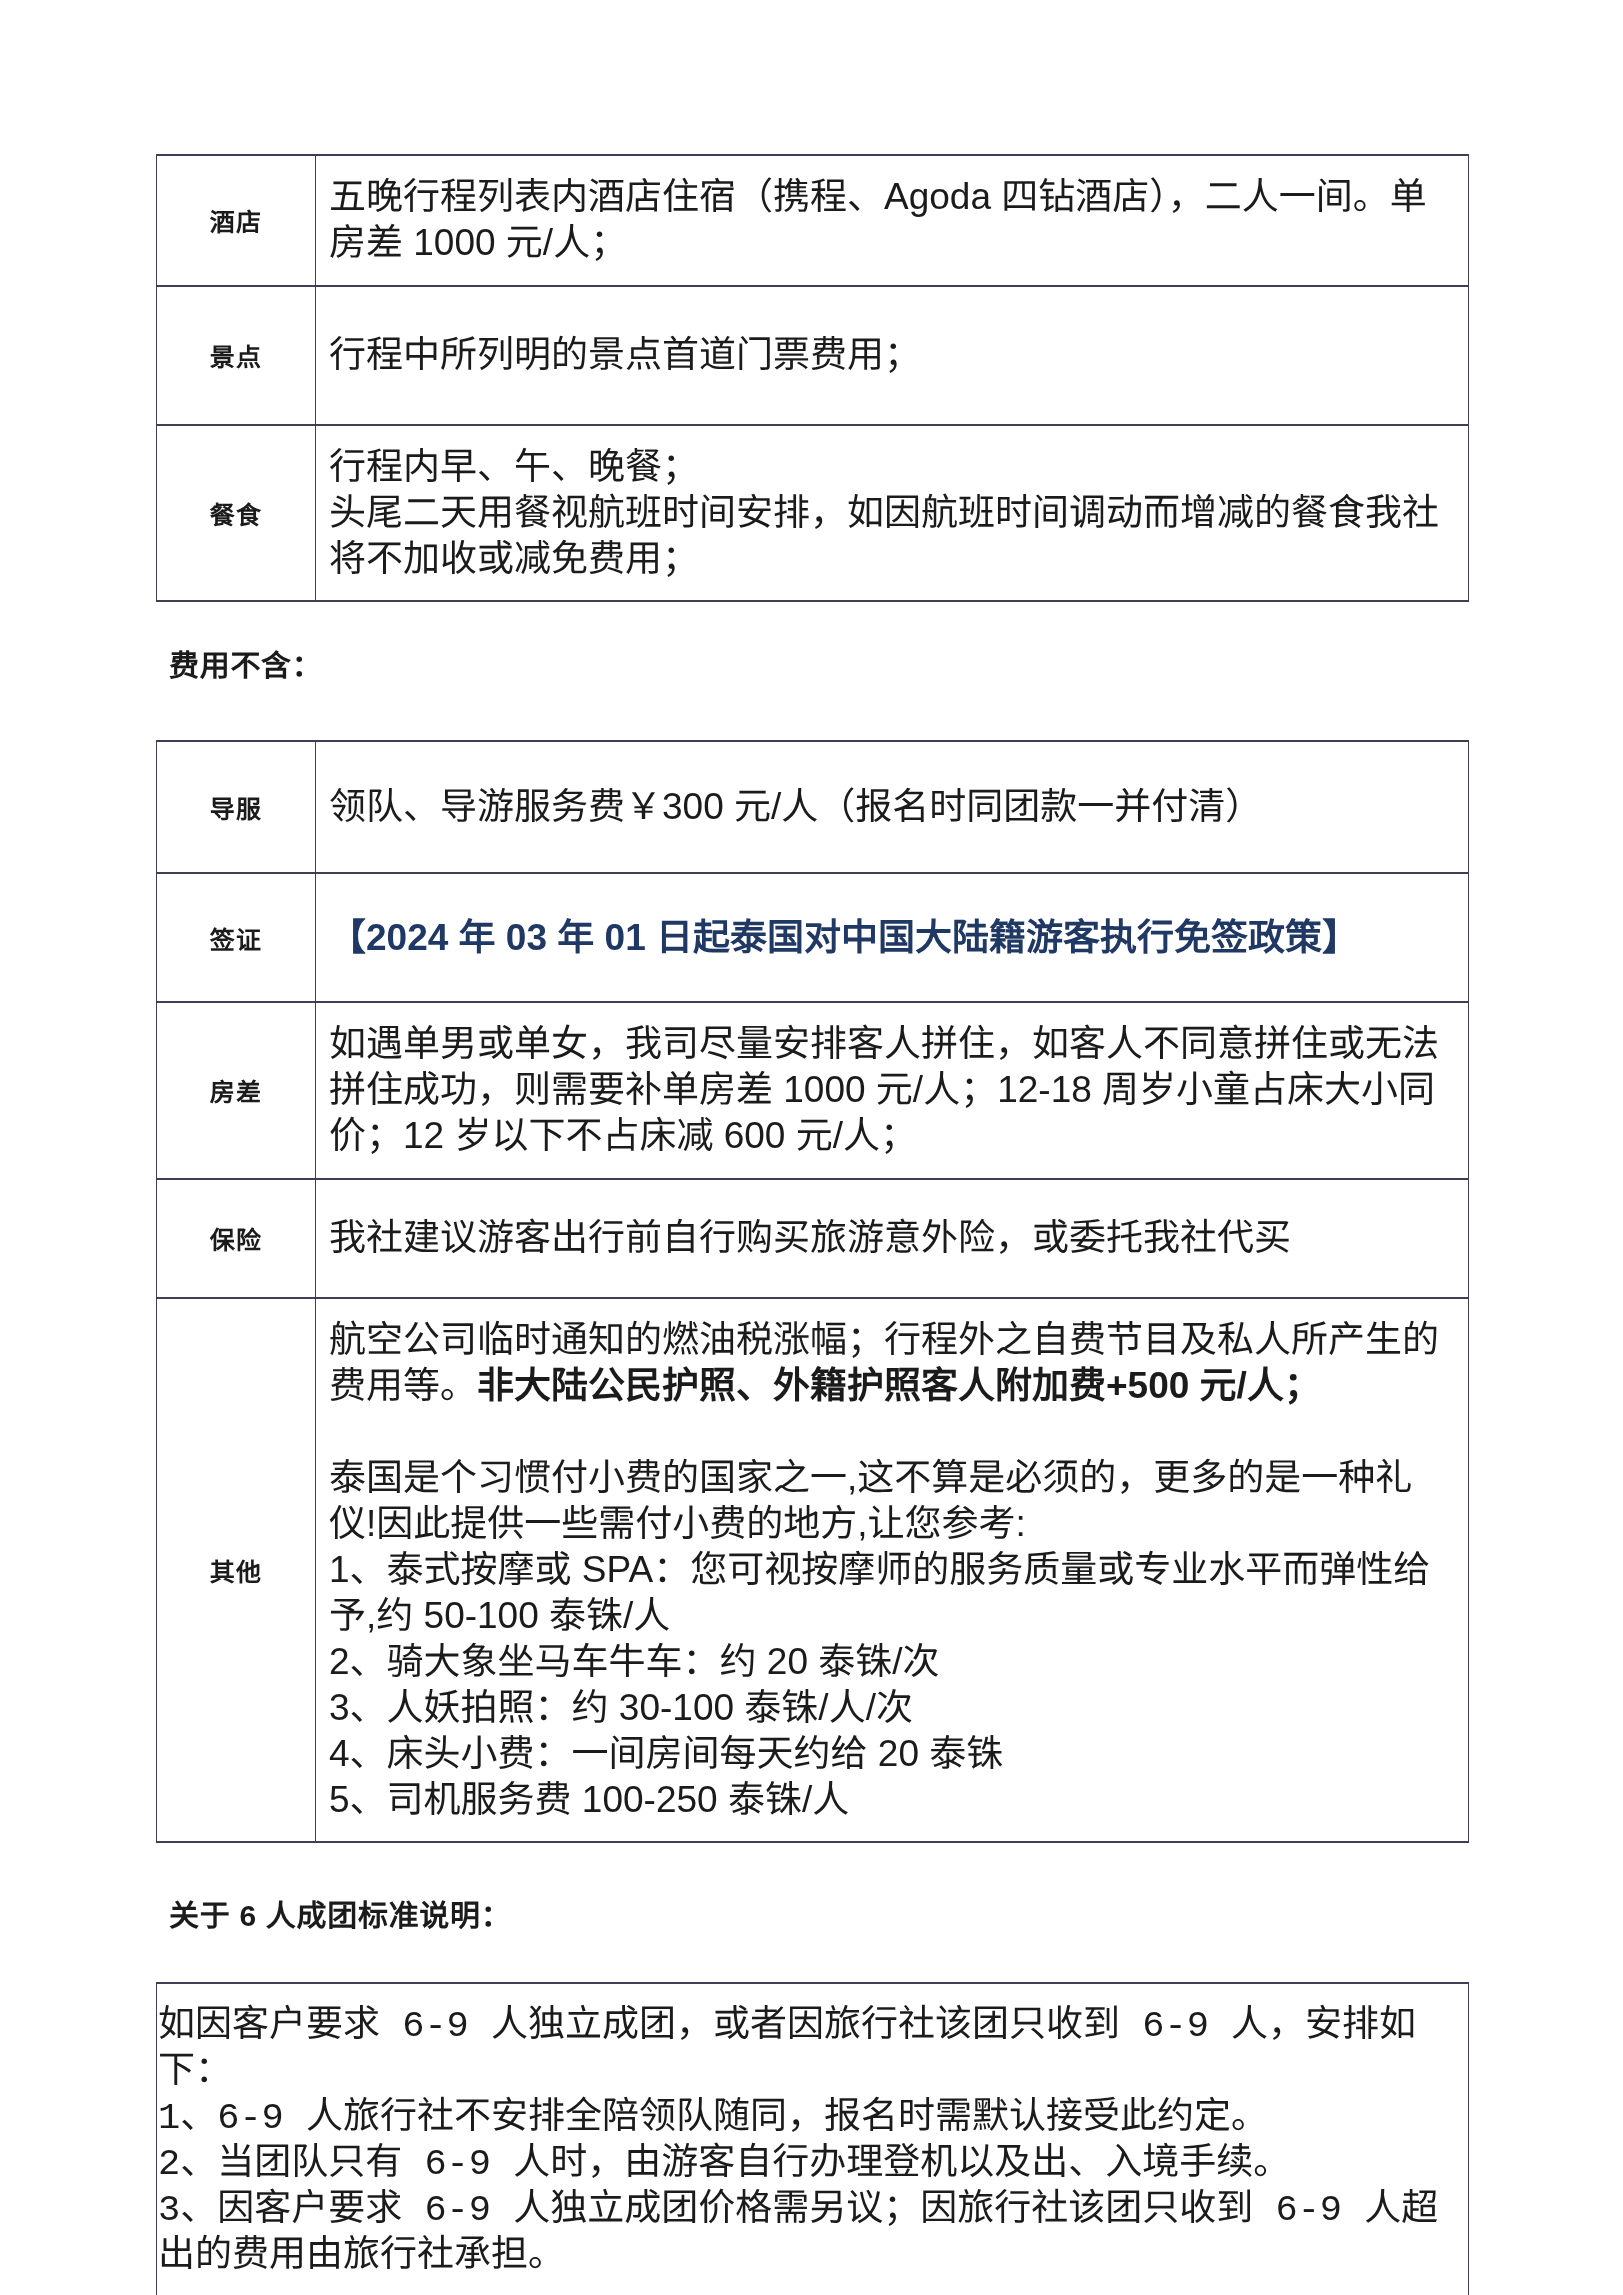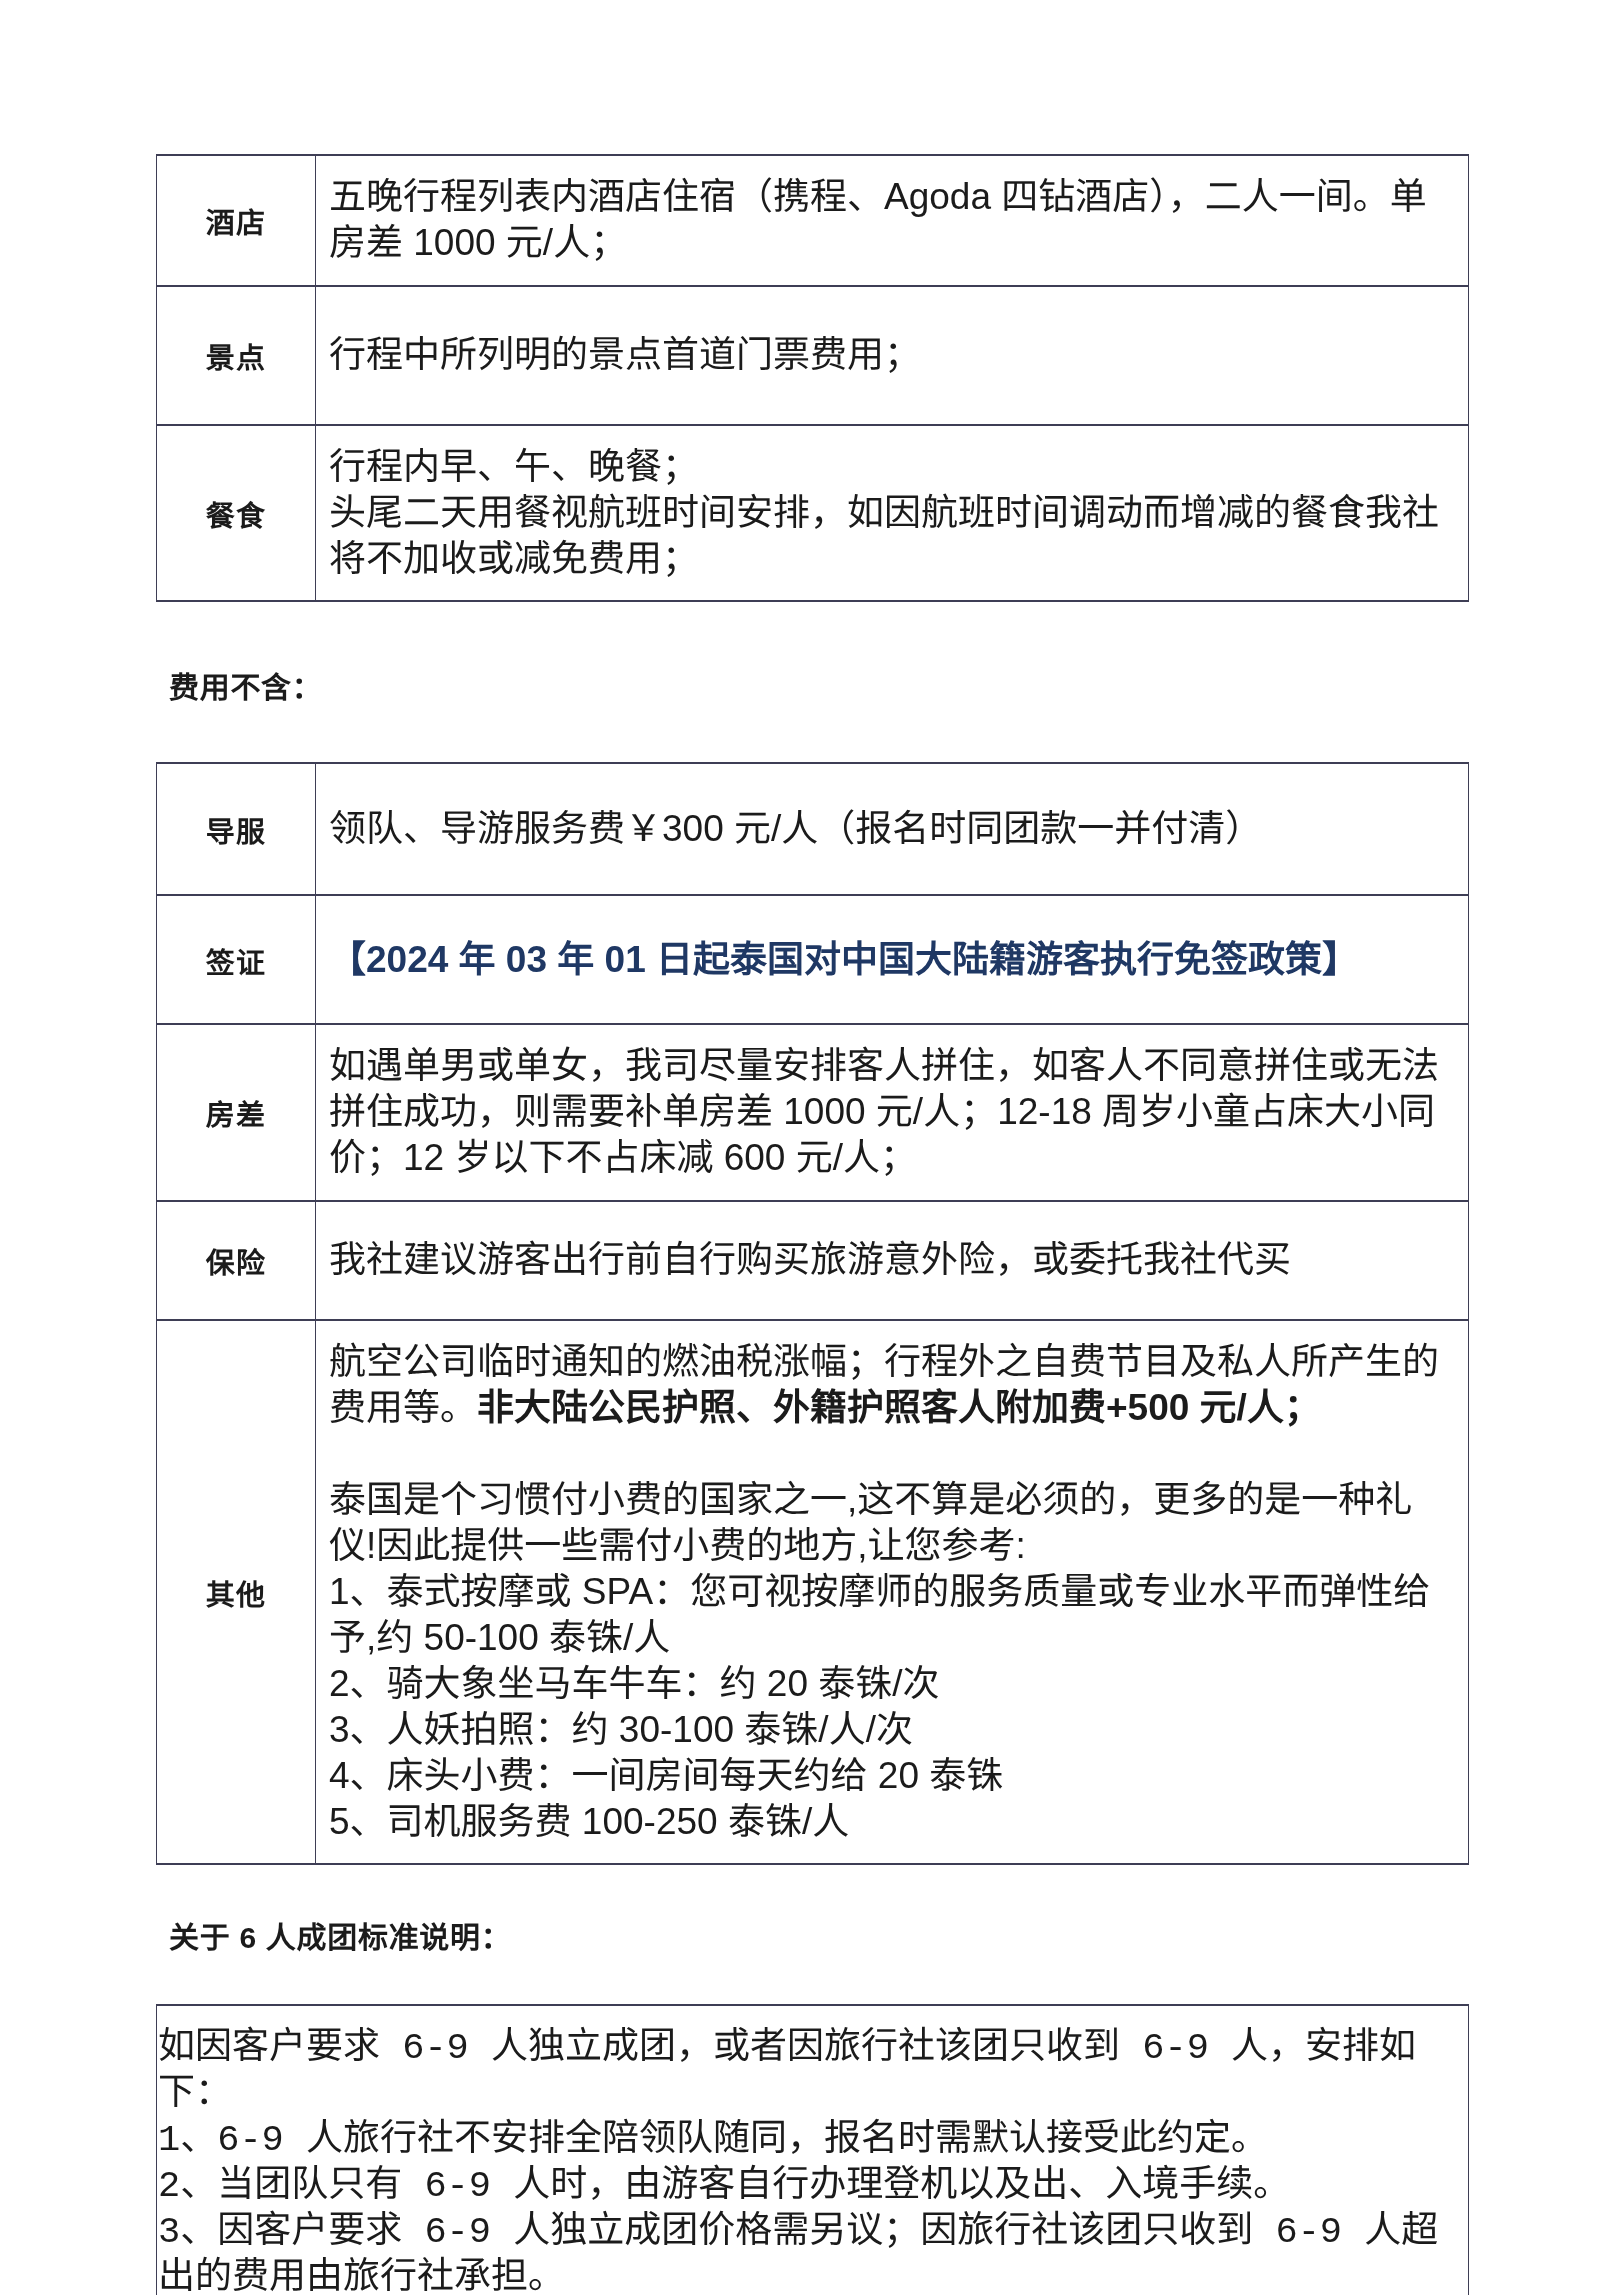--- a/index.html
+++ b/index.html
@@ -26,38 +26,38 @@
   }
   table.doc-table td {
     border: 1.3px solid var(--border-color);
     border-top-width: 2px;
     border-bottom-width: 2px;
     vertical-align: middle;
   }
   td.label-cell {
     width: 159px;
     text-align: center;
-    font-size: 29px;
+    font-size: 25px;
     font-weight: bold;
     letter-spacing: 1.3px;
   }
   td.content-cell {
     padding: 18.3px 26px 18.3px 13px;
     font-size: 37px;
   }
   .line {
     line-height: 46px;
     text-align: left;
   }
   .line .bold { font-weight: bold; }
   .line .blue { color: var(--accent-blue); }
   .sec-heading {
     font-size: 30px;
     font-weight: bold;
-    margin: 61px 0 55px 13px;
+    margin: 39px 0 55px 13px;
     letter-spacing: 0.7px;
   }
   .sec-heading.second { margin: 48px 0 47px 13px; }
   
   #fees-included-table tr:nth-child(1) { height: 129px; }
   #fees-included-table tr:nth-child(2) { height: 139px; }
   #fees-included-table tr:nth-child(3) { height: 154px; }
   #fees-excluded-table tr:nth-child(1) { height: 132px; }
   #fees-excluded-table tr:nth-child(2) { height: 129px; margin-top: 8px; }
   #fees-excluded-table tr:nth-child(3) { height: 172px; }

